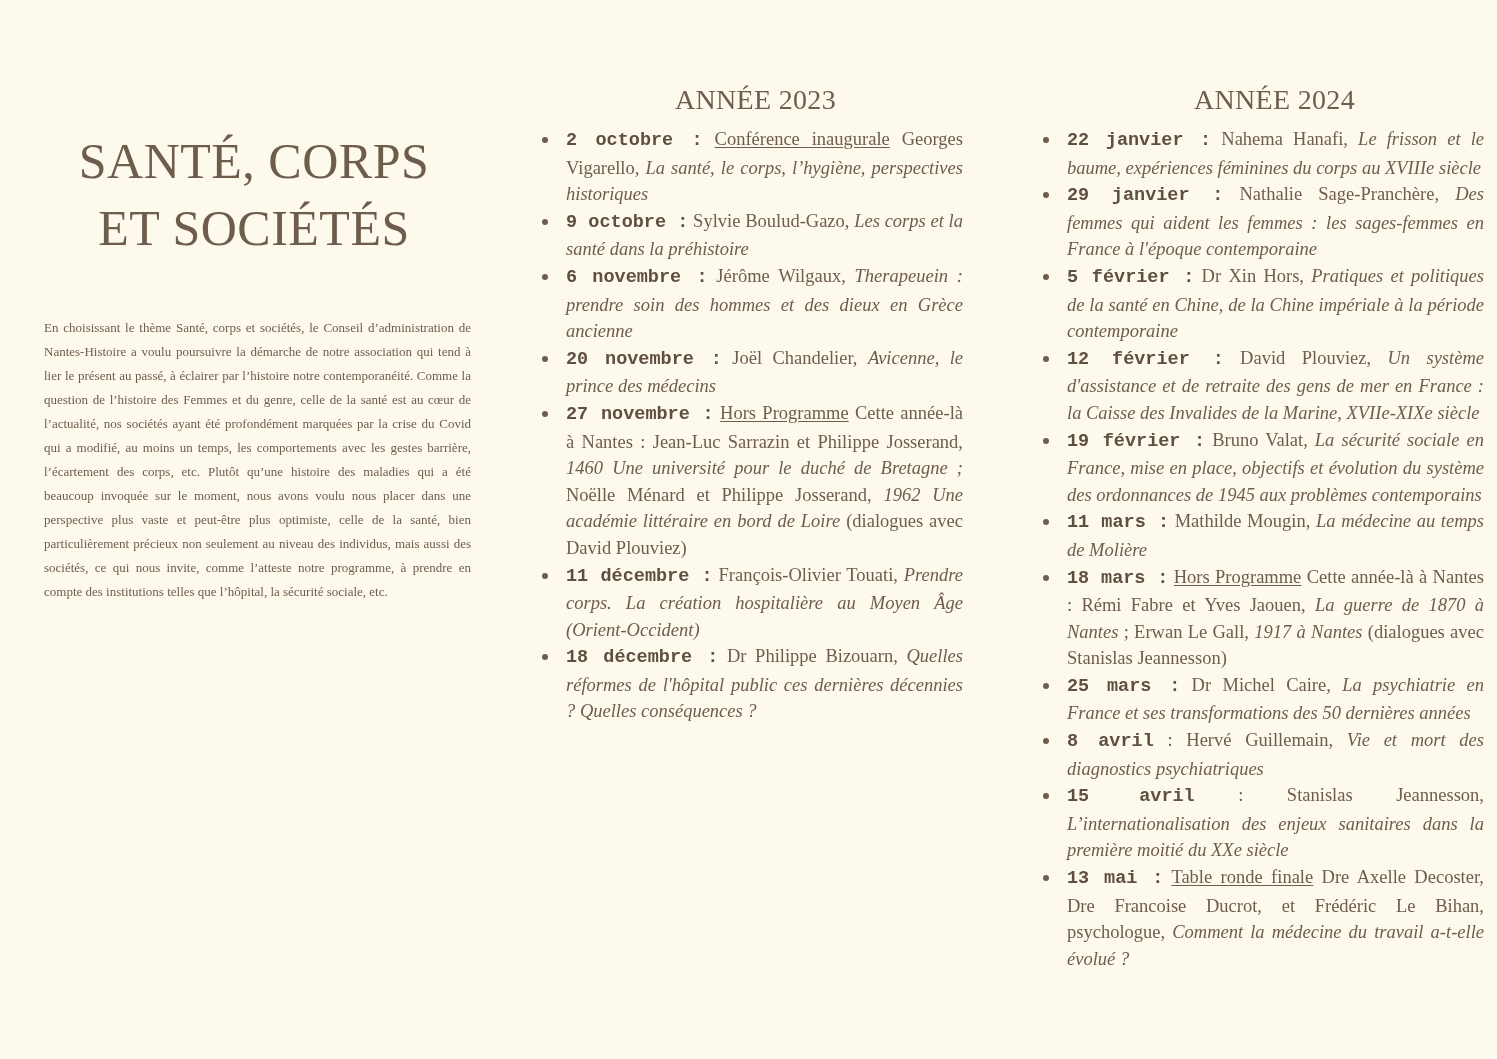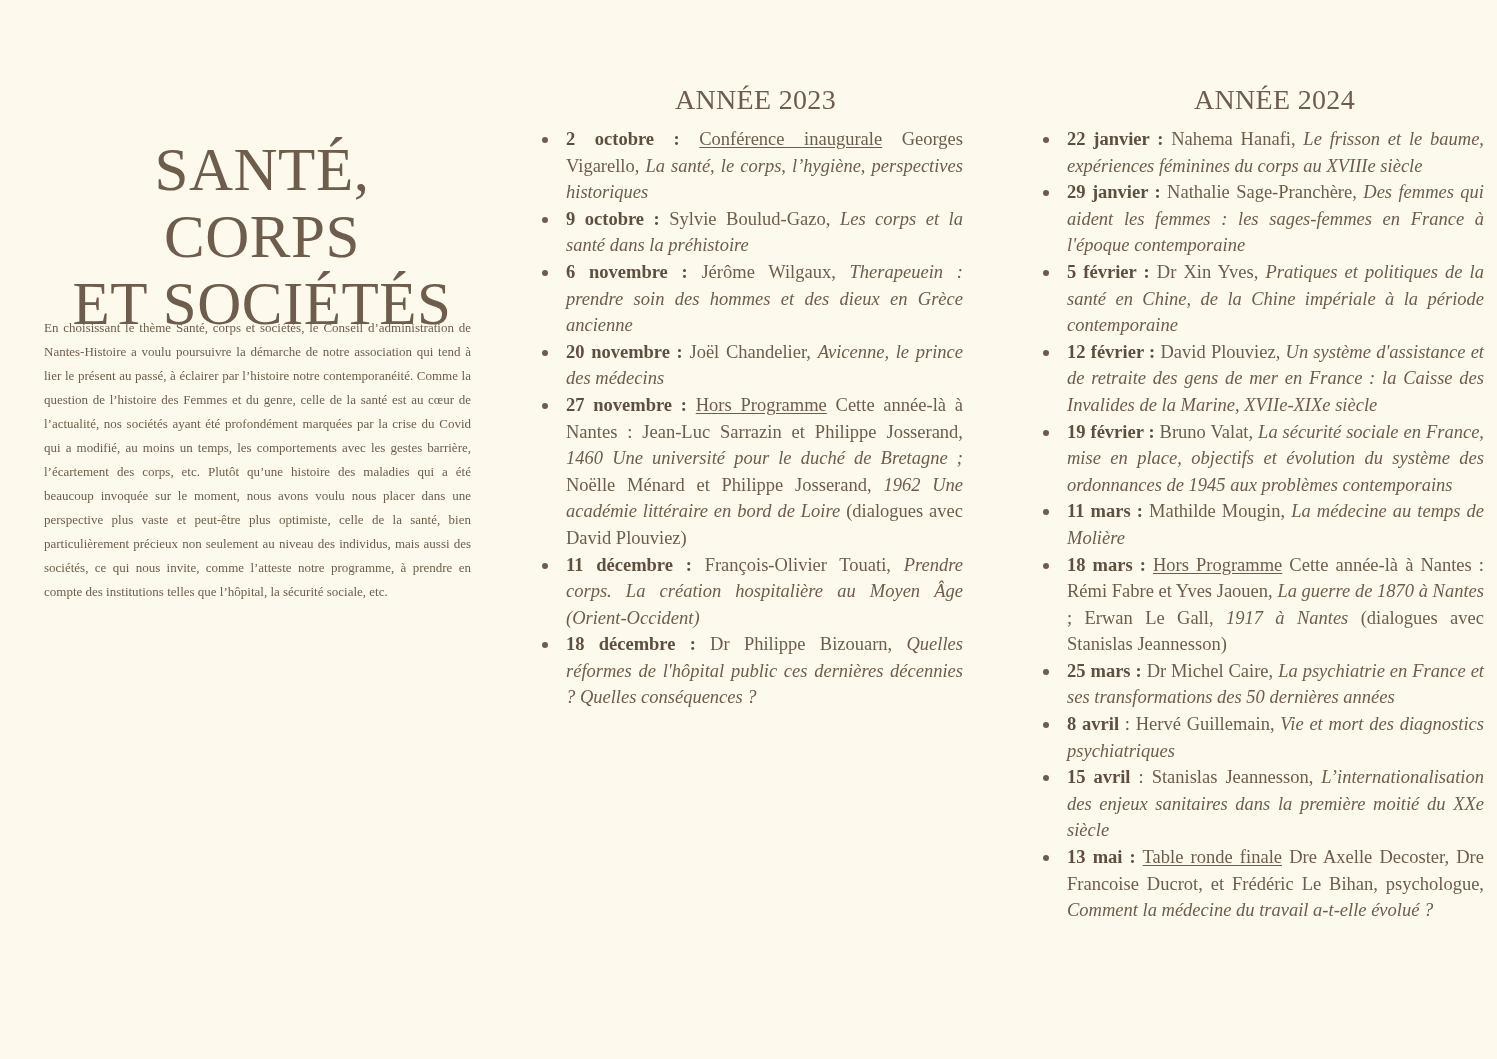--- a/index.html
+++ b/index.html
@@ -13,24 +13,24 @@
   }
   .col { position: absolute; top: 0; }
   .col-left { left: 44px; width: 427px; }
   .col-mid { left: 540px; width: 423px; }
   .col-right { left: 1041px; width: 443px; }
 
   .main-title {
     position: absolute; top: 128px; left: 0; width: 420px;
     text-align: center;
     font-family: "Liberation Serif", serif;
-    font-size: 61px; line-height: 67px;
+    font-size: 50px; line-height: 67px;
     color: #6e5d4c;
     letter-spacing: 0.5px;
-    margin: 8px; font-weight: normal;
+    margin: 0; font-weight: normal;
   }
   .intro {
     position: absolute; top: 316px; left: 0; width: 427px;
     font-family: "Liberation Serif", serif;
     font-size: 13px; line-height: 24px;
     text-align: justify;
     margin: 0;
   }
   .year-title {
     position: absolute; top: 72px; left: 0; width: 100%;
@@ -45,21 +45,21 @@
     list-style: none; margin: 0; padding: 0;
     font-family: "Liberation Serif", serif;
     font-size: 18.5px; line-height: 26.6px;
     text-align: justify;
   }
   ul.events li { position: relative; padding-left: 26px; }
   ul.events li::before {
     content: ""; position: absolute; left: 2px; top: 11px;
     width: 6px; height: 6px; border-radius: 50%; background: #6e5d4c;
   }
-  .date { font-weight: bold; color: #5f4f40; }
+  .date { font-weight: bold; color: #5f4f40; font-family: Liberation Mono, monospace; }
   .tag { text-decoration: underline; text-underline-offset: 2px; }
   .ital { font-style: italic; }
 </style>
 </head>
 <body>
 
 <div class="col col-left">
   <h1 class="main-title">
     <span>SANTÉ, CORPS</span><br>
     <span>ET SOCIÉTÉS</span>
@@ -78,21 +78,21 @@
       <li><span class="date">11 décembre :</span><span> François-Olivier Touati, </span><span class="ital">Prendre corps. La création hospitalière au Moyen Âge (Orient-Occident)</span></li>
       <li><span class="date">18 décembre :</span><span> Dr Philippe Bizouarn, </span><span class="ital">Quelles réformes de l'hôpital public ces dernières décennies ? Quelles conséquences ?</span></li>
     </ul>
 </div>
 
 <div class="col col-right">
   <h2 class="year-title">ANNÉE 2024</h2>
   <ul class="events">
       <li><span class="date">22 janvier :</span><span> Nahema Hanafi, </span><span class="ital">Le frisson et le baume, expériences féminines du corps au XVIIIe siècle</span></li>
       <li><span class="date">29 janvier :</span><span> Nathalie Sage-Pranchère, </span><span class="ital">Des femmes qui aident les femmes : les sages-femmes en France à l'époque contemporaine</span></li>
-      <li><span class="date">5 février :</span><span> Dr Xin Yves, </span><span class="ital">Pratiques et politiques de la santé en Chine, de la Chine impériale à la période contemporaine</span></li>
+      <li><span class="date">5 février :</span><span> Dr Xin Hors, </span><span class="ital">Pratiques et politiques de la santé en Chine, de la Chine impériale à la période contemporaine</span></li>
       <li><span class="date">12 février :</span><span> David Plouviez, </span><span class="ital">Un système d'assistance et de retraite des gens de mer en France : la Caisse des Invalides de la Marine, XVIIe-XIXe siècle</span></li>
       <li><span class="date">19 février :</span><span> Bruno Valat, </span><span class="ital">La sécurité sociale en France, mise en place, objectifs et évolution du système des ordonnances de 1945 aux problèmes contemporains</span></li>
       <li><span class="date">11 mars :</span><span> Mathilde Mougin, </span><span class="ital">La médecine au temps de Molière</span></li>
       <li><span class="date">18 mars :</span> <span class="tag">Hors Programme</span><span> Cette année-là à Nantes : Rémi Fabre et Yves Jaouen, </span><span class="ital">La guerre de 1870 à Nantes</span><span> ; Erwan Le Gall, </span><span class="ital">1917 à Nantes</span><span> (dialogues avec Stanislas Jeannesson)</span></li>
       <li><span class="date">25 mars :</span><span> Dr Michel Caire, </span><span class="ital">La psychiatrie en France et ses transformations des 50 dernières années</span></li>
       <li><span class="date">8 avril</span><span> : Hervé Guillemain, </span><span class="ital">Vie et mort des diagnostics psychiatriques</span></li>
       <li><span class="date">15 avril</span><span> : Stanislas Jeannesson, </span><span class="ital">L’internationalisation des enjeux sanitaires dans la première moitié du XXe siècle</span></li>
       <li><span class="date">13 mai :</span> <span class="tag">Table ronde finale</span><span> Dre Axelle Decoster, Dre Francoise Ducrot, et Frédéric Le Bihan, psychologue, </span><span class="ital">Comment la médecine du travail a-t-elle évolué ?</span></li>
     </ul>
 </div>

